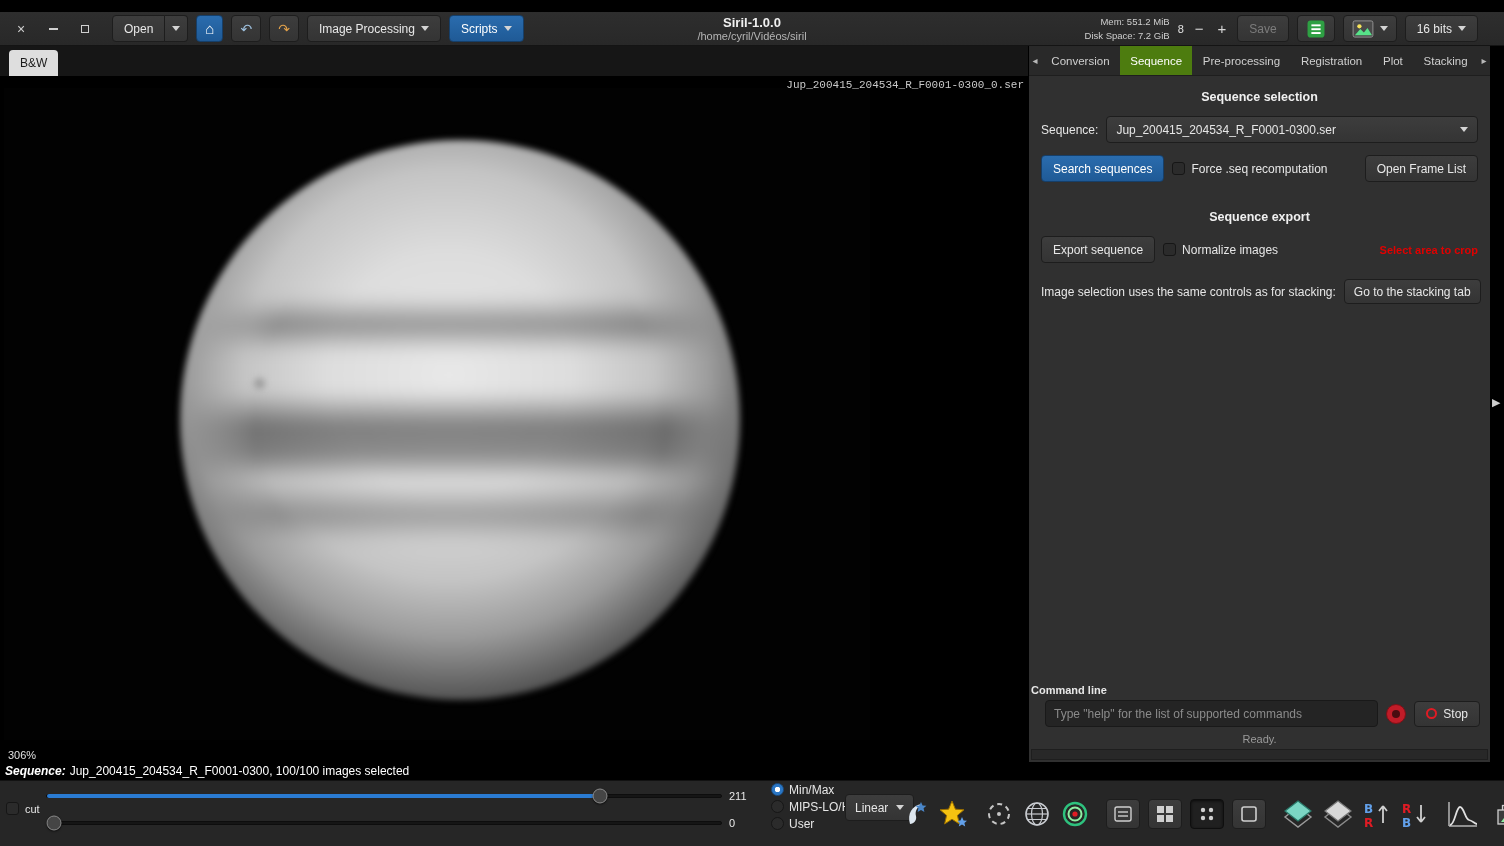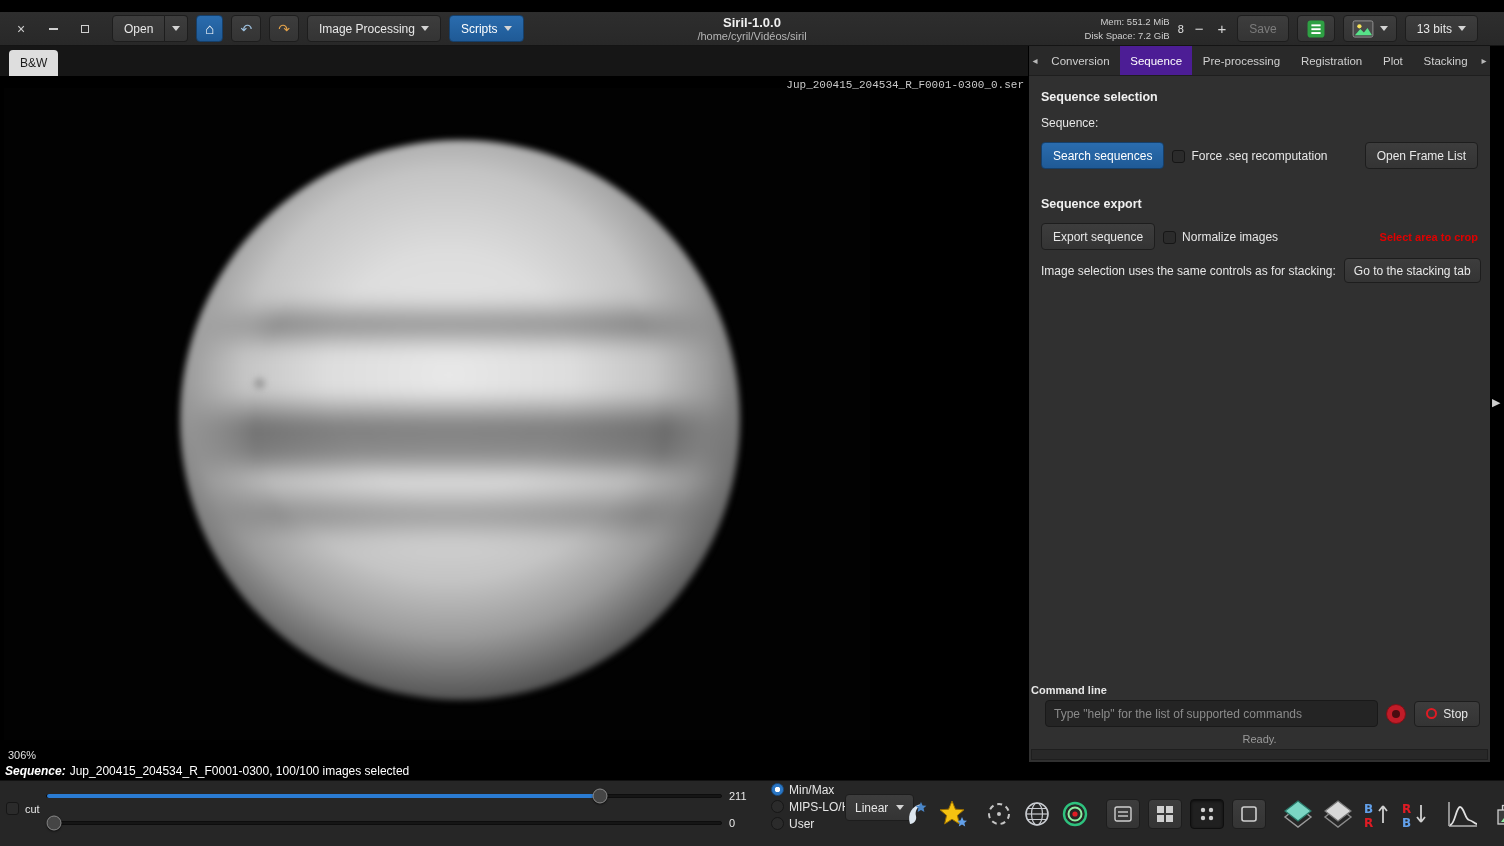--- a/index.html
+++ b/index.html
@@ -51,37 +51,37 @@
   .zoom-label{position:absolute;left:8px;top:749px;font-size:11px;color:#e0e0e0}
   .status-line{position:absolute;left:5px;top:764px;font-size:12px;color:#fff}
   .status-prefix{font-weight:bold;font-style:italic}
   .status-text{margin-left:4px}
 
   
   .right-panel{position:absolute;left:1028px;top:46px;width:462px;height:716px;background:#303030;border-left:1px solid #000;display:flex;flex-direction:column}
   .rp-tabs{display:flex;align-items:center;height:30px;background:#292929;border-bottom:1px solid #1e1e1e;font-size:11.5px;color:#cfcfcf;flex:0 0 auto}
   .rp-arrow{width:12px;text-align:center;color:#b8b8b8;font-size:10px;flex:0 0 auto}
   .rp-tab{flex:1 0 auto;height:100%;display:flex;align-items:center;justify-content:center;padding:0 7px;white-space:nowrap}
-  .rp-tab.active{background:#4c1d95;color:#fff}
+  .rp-tab.active{background:#4d7c0f;color:#fff}
   .rp-content{flex:1 1 auto;padding:0 12px;display:flex;flex-direction:column;overflow:hidden}
-  .rp-heading{text-align:left;font-weight:bold;font-size:12.5px;color:#f0f0f0;margin-top:14px}
+  .rp-heading{text-align:center;font-weight:bold;font-size:12.5px;color:#f0f0f0;margin-top:14px}
   .rp-heading.mt{margin-top:28px}
   .rp-row{display:flex;align-items:center;gap:8px;margin-top:12px}
   .rp-label{font-size:12px;white-space:nowrap}
   .grow{flex:1 1 auto}
   .right-auto{margin-left:auto}
   .combo{display:inline-flex;align-items:center;justify-content:space-between;gap:8px;background:linear-gradient(#3d3d3d,#343434);border:1px solid #1d1d1d;border-radius:4px;height:27px;padding:0 9px;font-size:12px;white-space:nowrap}
   .combo .val{overflow:hidden;text-overflow:ellipsis;white-space:nowrap}
   .input{background:#242424;border:1px solid #191919;border-radius:4px;height:27px;padding:0 8px;color:#ececec;font-size:12px;font-family:inherit}
   .input::placeholder{color:#8b8b8b}
-  .check{display:inline-flex;align-items:flex-end;gap:6px;font-size:12px;white-space:nowrap}
+  .check{display:inline-flex;align-items:center;gap:6px;font-size:12px;white-space:nowrap}
   .checkbox{width:13px;height:13px;background:#2b2b2b;border:1px solid #161616;border-radius:3px;flex:0 0 auto}
   .crop-hint{color:#e00000;font-weight:bold;font-size:11px;white-space:nowrap}
   .note{font-size:12px;white-space:nowrap}
-  .note-row{margin-top:8px}
+  .note-row{margin-top:16px}
   .note-row .btn{height:25px;padding:0 9px}
 
   .cmd-section{margin-top:auto;flex:0 0 auto;padding-bottom:2px}
   .cmd-label{font-weight:bold;font-size:11px;color:#e8e8e8;padding:3px 0 4px 2px}
   .cmd-row{display:flex;align-items:center;gap:8px;padding:0 10px 0 16px}
   .stop-circle{width:20px;height:20px;border-radius:50%;background:#c01c28;border:1px solid #7e1016;position:relative;flex:0 0 auto}
   .stop-circle::after{content:'';position:absolute;inset:5px;border-radius:50%;background:#4a0c10}
   .stop-btn{height:26px}
   .stop-ring{width:11px;height:11px;border:2.5px solid #e01b24;border-radius:50%;display:inline-block}
   .ready{font-size:11px;color:#9a9a9a;text-align:center;padding:6px 0 4px}
@@ -174,21 +174,21 @@
     </button>
     <button class="btn iconw">
       <svg viewBox="0 0 24 20" width="22" height="18">
           <rect x="1" y="1" width="22" height="18" rx="2" fill="#4a4a4a" stroke="#9a9a9a"></rect>
           <circle cx="8" cy="7" r="2.4" fill="#f8e45c"></circle>
           <path d="M3 17 l6-7 4 4 4-5 5 8z" fill="#57e389"></path>
         </svg>
       <span class="caret"></span>
     </button>
     <button class="btn">
-        <span>13 bits</span>
+        <span>16 bits</span>
         <span class="caret"></span>
       </button>
     <button class="flatbtn"><span class="burger"></span></button>
   </div>
 </header>
 
 <main class="canvas">
   <div class="tabstrip">
     <div class="img-tab">B&amp;W</div>
   </div>
@@ -217,20 +217,24 @@
     <div class="rp-tab">Registration</div>
     <div class="rp-tab">Plot</div>
     <div class="rp-tab">Stacking</div>
     <span class="rp-arrow">▸</span>
   </div>
 
   <div class="rp-content">
     <div class="rp-heading">Sequence selection</div>
     <div class="rp-row">
       <span class="rp-label">Sequence:</span>
+      <div class="combo grow">
+        <span class="val">Jup_200415_204534_R_F0001-0300.ser</span>
+        <span class="caret"></span>
+      </div>
     </div>
     <div class="rp-row">
       <button class="btn blue">Search sequences</button>
       <label class="check">
           <span class="checkbox"></span>
           <span>Force .seq recomputation</span>
         </label>
       <button class="btn right-auto">Open Frame List</button>
     </div>
 

